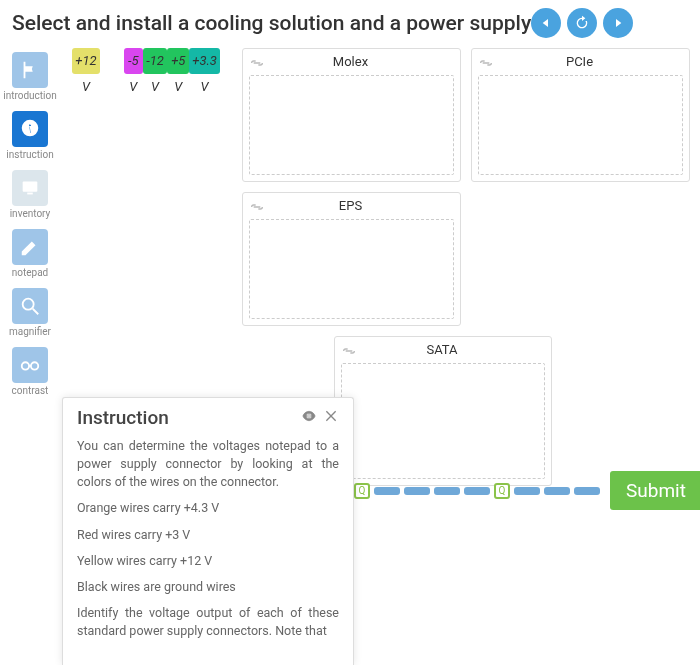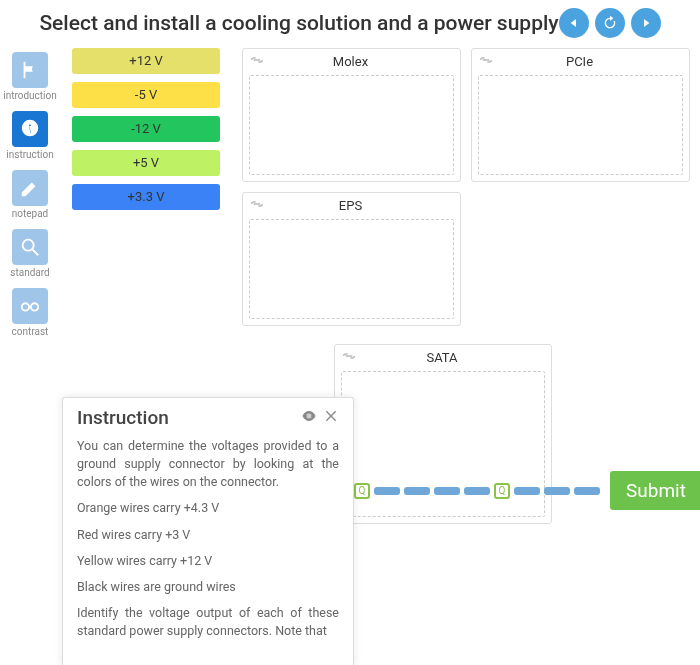--- a/index.html
+++ b/index.html
@@ -17,21 +17,21 @@
     width: 700px;
     height: 665px;
     background: #fff;
     position: relative;
     overflow: hidden;
   }
   
   .header {
     display: flex;
     align-items: center;
-    justify-content: center;
+    justify-content: flex-start;
     padding: 8px 12px 4px 12px;
   }
   .header h1 {
     font-size: 21px;
     font-weight: 500;
     color: var(--text);
     margin: 0;
   }
   .nav-btns { display: flex; gap: 6px; }
   .nav-btn {
@@ -64,22 +64,23 @@
   .side-item.active .side-icon { background: var(--blue-dark); }
   .side-icon svg { width: 22px; height: 22px; fill: #fff; }
   .side-label { font-size: 10px; color: var(--grey-text); margin-top: 2px; }
 
   
   .main {
     position: absolute;
     left: 72px; right: 10px; top: 48px; bottom: 0;
   }
   .voltage-chips {
-    display: flex; flex-direction: column; gap: 8px;
+    display: flex; flex-direction: row; gap: 0;
     width: 148px;
+    font-style: italic;
   }
   .chip {
     height: 26px;
     border-radius: 3px;
     text-align: center;
     line-height: 26px;
     font-size: 13px;
     color: #333;
     cursor: grab;
     font-weight: 400;
@@ -94,28 +95,28 @@
   .drop-box {
     border: 1px solid var(--panel-border);
     border-radius: 3px;
     height: 134px;
     padding: 5px 6px 6px 6px;
     position: relative;
     background: #fff;
   }
   .drop-box.sata {
     width: 218px;
-    height: 180px;
-    margin: 8px auto;
+    height: 150px;
+    margin: 0 auto;
     grid-column: 1 / 3;
     justify-self: center;
     margin-left: 92px;
   }
   .drop-head {
-    display: flex; align-items: flex-start;
+    display: flex; align-items: flex-end;
     font-size: 13px;
     color: #333;
     padding-bottom: 4px;
   }
   .drop-title { flex: 1; text-align: center; font-weight: 400; padding-right: 18px;}
   .link-icon {
     width: 16px; height: 12px;
     color: #bbb;
   }
   .link-icon svg { width: 16px; height: 12px; fill: none; stroke: #bbb; stroke-width: 2;}
@@ -231,56 +232,65 @@
   <div class="side-item active">
     <div class="side-icon">
       <svg viewBox="0 0 24 24">
           <path d="M11 9h2V7h-2m1 13a9 9 0 1 1 0-18 9 9 0 0 1 0 18m-1-4h2v-6h-2z" fill="#fff"></path>
           <text x="12" y="18" text-anchor="middle" font-size="18" font-style="italic" font-family="serif" fill="#fff">i</text>
         </svg>
     </div>
     <span class="side-label">instruction</span>
   </div>
   <div class="side-item">
+    <div class="side-icon" style="background:#dce6ec">
+      <svg viewBox="0 0 24 24">
+          <rect x="4" y="5" width="16" height="11" rx="1" fill="#fff"></rect>
+          <rect x="9" y="17" width="6" height="2" fill="#fff"></rect>
+        </svg>
+    </div>
+    <span class="side-label">inventory</span>
+  </div>
+  <div class="side-item">
     <div class="side-icon" style="background:#9fc5e8">
       <svg viewBox="0 0 24 24">
           <path d="M3 17l11-11 4 4L7 21H3v-4z"></path>
         </svg>
     </div>
     <span class="side-label">notepad</span>
   </div>
   <div class="side-item">
     <div class="side-icon" style="background:#9fc5e8">
       <svg viewBox="0 0 24 24">
           <circle cx="10" cy="10" r="6" fill="none" stroke="#fff" stroke-width="2"></circle>
           <line x1="15" y1="15" x2="21" y2="21" stroke="#fff" stroke-width="2"></line>
         </svg>
     </div>
-    <span class="side-label">standard</span>
+    <span class="side-label">magnifier</span>
   </div>
   <div class="side-item">
     <div class="side-icon" style="background:#9fc5e8">
       <svg viewBox="0 0 24 24">
           <circle cx="7" cy="13" r="4" fill="none" stroke="#fff" stroke-width="2"></circle>
           <circle cx="17" cy="13" r="4" fill="none" stroke="#fff" stroke-width="2"></circle>
           <line x1="11" y1="13" x2="13" y2="13" stroke="#fff" stroke-width="2"></line>
         </svg>
     </div>
     <span class="side-label">contrast</span>
   </div>
 </div>
 
 <div class="main">
 
   <div class="voltage-chips">
     <div class="chip" style="background: rgb(228, 224, 106);">+12 V</div>
-    <div class="chip" style="background: #fde047;">-5 V</div>
+    <div class="chip" style="background: #d946ef; margin-left: 24px;">-5 V</div>
     <div class="chip" style="background: #22c55e;">-12 V</div>
-    <div class="chip" style="background: #bef264;">+5 V</div>
-    <div class="chip" style="background: #3b82f6;">+3.3 V</div>
+    <div class="chip" style="background: #22c55e;">+5 V</div>
+    <div class="chip" style="background: #14b8a6;">+3.3 V</div>
   </div>
 
   <div class="drop-area">
     <div class="drop-box">
       <div class="drop-head">
         <span class="link-icon"><svg viewBox="0 0 24 14">
               <path d="M7 7h10M4 7a3 3 0 0 1 3-3h3M20 7a3 3 0 0 1-3 3h-3"></path>
             </svg></span>
         <span class="drop-title">Molex</span>
       </div>
@@ -340,20 +350,20 @@
             <path d="M12 5c-5 0-9 5-9 7s4 7 9 7 9-5 9-7-4-7-9-7zm0 11a4 4 0 1 1 0-8 4 4 0 0 1 0 8z" fill="#888"></path>
             <circle cx="12" cy="12" r="2" fill="#fff"></circle>
           </svg></span>
       <span><svg viewBox="0 0 24 24">
             <line x1="5" y1="5" x2="19" y2="19" stroke="#888" stroke-width="2"></line>
             <line x1="19" y1="5" x2="5" y2="19" stroke="#888" stroke-width="2"></line>
           </svg></span>
     </div>
   </div>
   <div class="instr-body">
-    <p class="intro">You can determine the voltages provided to a ground supply connector by looking at the colors of the wires on the connector.</p>
+    <p class="intro">You can determine the voltages notepad to a power supply connector by looking at the colors of the wires on the connector.</p>
     <p>Orange wires carry +4.3 V</p>
     <p>Red wires carry +3 V</p>
     <p>Yellow wires carry +12 V</p>
     <p>Black wires are ground wires</p>
     <p class="identify">Identify the voltage output of each of these standard power supply connectors. Note that</p>
   </div>
 </div>
 
 </body></html>

